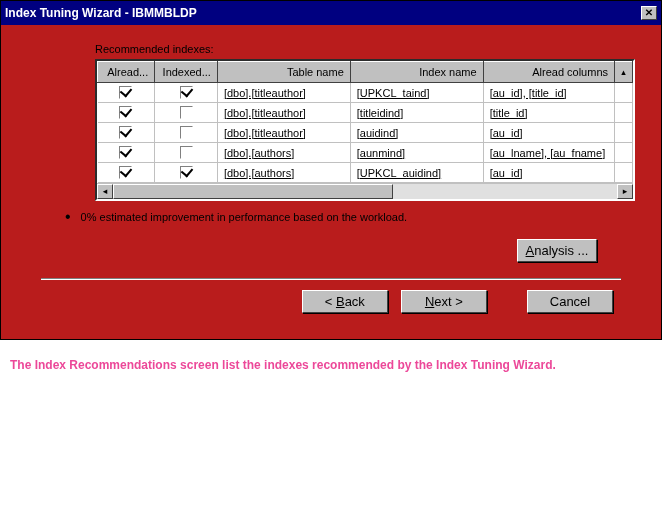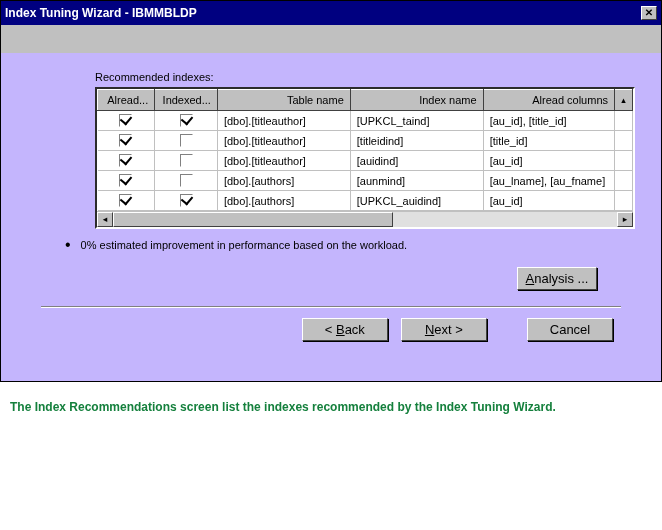--- a/index.html
+++ b/index.html
@@ -59,23 +59,22 @@
     line-height: 14px;
     max-width: 560px;
   }
   .banner .deco {
     position: absolute;
     right: 6px; top: 4px;
     width: 50px; height: 36px;
     opacity: 0.35;
   }
   .content {
-    padding: 14px 32px 26px 32px;
-    background: #c4b5fd;
-    margin-top: 28px;
+    padding: 14px 32px 12px 32px;
+    background: #b91c1c;
   }
   .lbl { margin: 4px 0 4px 62px; }
   .table-wrap {
     margin-left: 62px;
     width: 540px;
     background: #fff;
     border: 2px inset #fff;
     border-top-color:#808080; border-left-color:#808080;
   }
   table { border-collapse: collapse; width: 100%; font-size: 11px; }
@@ -88,20 +87,21 @@
     font-weight: normal;
     height: 18px;
   }
   td {
     border-right: 1px solid #c0c0c0;
     border-bottom: 1px solid #c0c0c0;
     padding: 2px 6px;
     height: 20px;
     white-space: nowrap;
     overflow: hidden;
+    text-decoration: underline;
   }
   td.ck { text-align: center; }
   .chk {
     display: inline-block;
     width: 13px; height: 13px;
     border: 1px solid #808080;
     border-right-color:#fff; border-bottom-color:#fff;
     background: #fff;
     position: relative;
     vertical-align: middle;
@@ -161,21 +161,21 @@
   .hr {
     border-top:1px solid #808080;
     border-bottom:1px solid #fff;
     margin: 16px 8px 10px 8px;
     height:0;
   }
   .btn-row-nav { text-align:right; padding: 0 16px 14px 0;}
   .btn-row-nav .btn{ margin-left: 10px; min-width: 86px;}
   .btn-row-nav .sp{ display:inline-block; width:24px;}
   .caption {
-    color: #15803d;
+    color: #ec4899;
     font-weight: bold;
     font-size: 12px;
     padding: 18px 10px 18px 10px;
     font-family: Tahoma, Arial, sans-serif;
   }
   .col-al{width:56px;} .col-cl{width:60px;} .col-tn{width:130px;} .col-in{width:130px;} .col-ic{width:128px;} .col-sc{width:16px;}
 </style>
 </head>
 <body>
 

